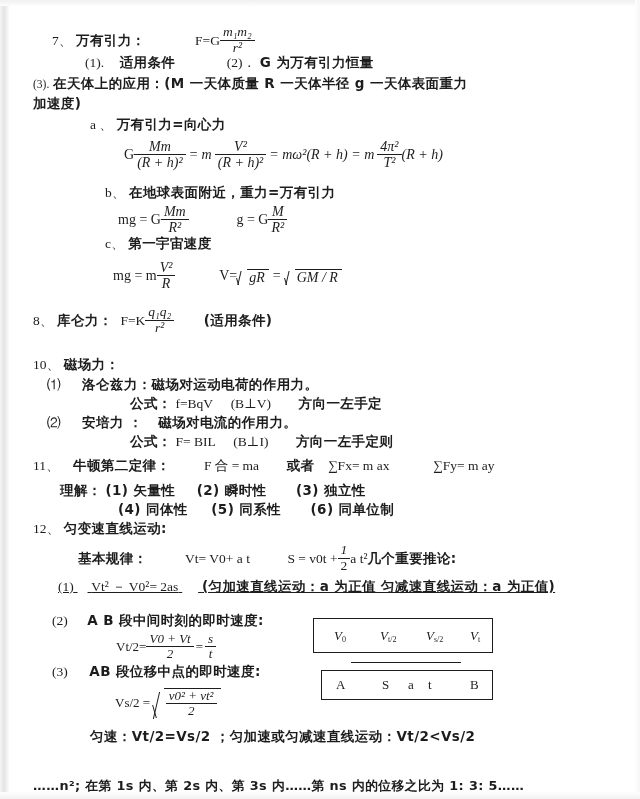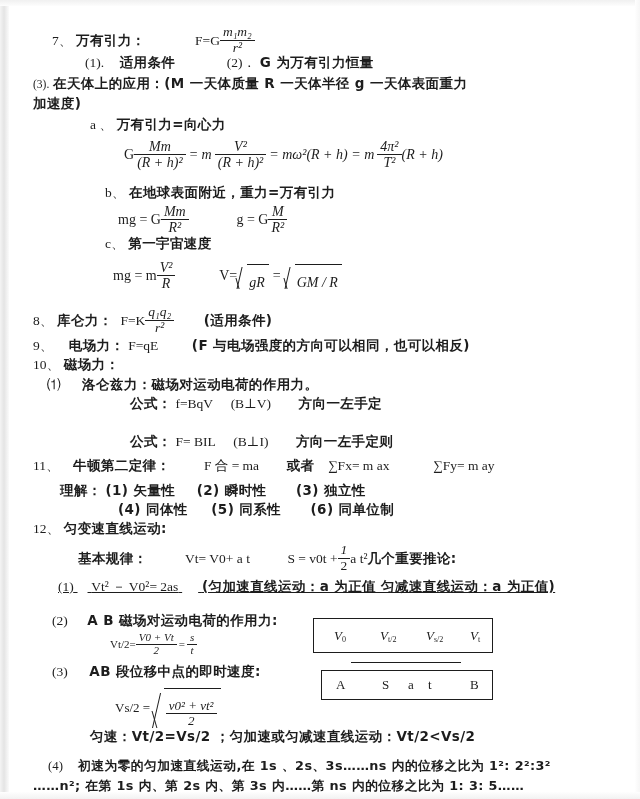--- a/index.html
+++ b/index.html
@@ -38,21 +38,21 @@
         font-family:"Liberation Serif","DejaVu Serif",serif;font-style:italic;
         line-height:1.08;position:relative;top:-.08em;}
   .frac .n{display:block;padding:0 3px;font-style:italic;}
   .frac .d{display:block;padding:0 3px;border-top:1.1px solid #1d1d1d;}
   .frac.up{font-style:normal;}
 
   
   .rad{display:inline-block;vertical-align:middle;position:relative;
        padding-left:10px;font-family:"Liberation Serif","DejaVu Serif",serif;
        font-style:italic;}
-  .rad>.bar{display:inline-block;border-top:1.1px solid #1d1d1d;padding:11px 4px 0 2px;}
+  .rad>.bar{display:inline-block;border-top:1.1px solid #1d1d1d;padding:1px 4px 0 2px;}
   .rad:before{content:"";position:absolute;left:2px;top:12%;width:6px;height:86%;
        border-left:1.1px solid #1d1d1d;transform:skewX(-13deg);}
   .rad:after{content:"";position:absolute;left:0px;top:56%;width:4px;height:42%;
        border-left:1.1px solid #1d1d1d;transform:skewX(16deg);}
 
   
   .dbox{position:absolute;border:1.4px solid #1d1d1d;box-sizing:border-box;}
   .dbox .cell{position:absolute;top:50%;transform:translateY(-50%);
      font-family:"Liberation Serif","DejaVu Serif",serif;font-size:13px;}
   .drule{position:absolute;border-top:1.8px solid #1d1d1d;}
@@ -121,48 +121,47 @@
   </div>
 
   <div class="ln" style="left:33px;top:306px;">
     <span class="num">8、</span>
     <span class="cjk">库仑力：</span>
     <span class="rm" style="padding-left:4px;">F=K</span><span class="frac"><span class="n">q₁q₂</span><span class="d">r²</span></span>
     <span style="display:inline-block;width:22px;"></span>
     <span class="cjk">(适用条件)</span>
   </div>
 
-  <div class="ln" style="left:33px;top:339px;">
-    <span class="num">9、</span>
-    <span style="display:inline-block;width:8px;"></span>
-    <span class="cjk">电场力：</span>
-    <span class="rm">F=qE</span>
-    <span style="display:inline-block;width:26px;"></span>
-    <span class="cjk">(F 与电场强度的方向可以相同，也可以相反)</span>
-  </div>
 
   <div class="ln" style="left:33px;top:358px;">
     <span class="num">10、</span>
     <span class="cjk">磁场力：</span>
   </div>
 
   <div class="ln" style="left:130px;top:397px;">
     <span class="cjk">公式：</span>
     <span class="rm">f=BqV</span>
     <span style="display:inline-block;width:10px;"></span>
     <span class="rm">(B⊥V)</span>
     <span style="display:inline-block;width:20px;"></span>
     <span class="cjk">方向一左手定</span>
   </div>
   <div class="ln" style="left:47px;top:378px;">
     <span class="num">⑴</span>
     <span style="display:inline-block;width:14px;"></span>
     <span class="cjk">洛仑兹力：</span><span class="cjk">磁场对运动电荷的作用力。</span>
   </div>
 
+  <div class="ln" style="left:47px;top:416px;">
+    <span class="num">⑵</span>
+    <span style="display:inline-block;width:14px;"></span>
+    <span class="cjk">安培力 ：</span>
+    <span style="display:inline-block;width:8px;"></span>
+    <span class="cjk">磁场对电流的作用力。</span>
+  </div>
   <div class="ln" style="left:130px;top:435px;">
     <span class="cjk">公式：</span>
     <span class="rm">F= BIL</span>
     <span style="display:inline-block;width:10px;"></span>
     <span class="rm">(B⊥I)</span>
     <span style="display:inline-block;width:20px;"></span>
     <span class="cjk">方向一左手定则</span>
   </div>
 
   <div class="ln" style="left:33px;top:459px;">
@@ -212,45 +211,40 @@
     <span class="num">(1)</span>
     <span style="display:inline-block;width:10px;"></span>
     <span class="rm">Vt² － V0²= 2as</span>
     <span style="display:inline-block;width:16px;"></span>
     <span class="cjk">(匀加速直线运动：a 为正值   匀减速直线运动：a 为正值)</span>
   </div>
 
   <div class="ln" style="left:52px;top:614px;">
     <span class="num">(2)</span>
     <span style="display:inline-block;width:12px;"></span>
-    <span class="cjk">A B 磁场对运动电荷的作用力:</span>
-  </div>
-  <div class="ln" style="left:110px;top:633px;font-size:11px;">
+    <span class="cjk">A B 段中间时刻的即时速度:</span>
+  </div>
+  <div class="ln" style="left:116px;top:633px;font-size:13px;">
     <span class="rm">Vt/2=</span><span class="frac"><span class="n">V0 + Vt</span><span class="d">2</span></span><span class="rm" style="padding:0 2px;">=</span><span class="frac"><span class="n">s</span><span class="d">t</span></span>
   </div>
 
   <div class="ln" style="left:52px;top:665px;">
     <span class="num">(3)</span>
     <span style="display:inline-block;width:14px;"></span>
     <span class="cjk">AB 段位移中点的即时速度:</span>
   </div>
   <div class="ln" style="left:115px;top:688px;font-size:13px;">
     <span class="rm">Vs/2 =</span>
     <span class="rad"><span class="bar"><span class="frac"><span class="n">v0² + vt²</span><span class="d">2</span></span></span></span>
   </div>
 
   <div class="ln" style="left:90px;top:730px;">
     <span class="cjk">匀速：Vt/2=Vs/2   ；匀加速或匀减速直线运动：Vt/2&lt;Vs/2</span>
   </div>
 
-  <div class="ln" style="left:48px;top:760px;font-size:12.8px;">
-    <span class="num">(4)</span>
-    <span style="display:inline-block;width:8px;"></span>
-    <span class="cjk">初速为零的匀加速直线运动,在 1s 、2s、3s……ns 内的位移之比为 1²: 2²:3²</span>
-  </div>
   <div class="ln cjk" style="left:33px;top:780px;font-size:12.8px;">……n²;    在第 1s 内、第 2s 内、第 3s 内……第 ns 内的位移之比为 1: 3: 5……</div>
 
   <div class="dbox" style="left:313px;top:618px;width:180px;height:35px;">
     <span class="cell" style="left:20px;"><i>V</i><sub>0</sub></span>
     <span class="cell" style="left:66px;"><i>V</i><sub>t/2</sub></span>
     <span class="cell" style="left:112px;"><i>V</i><sub>s/2</sub></span>
     <span class="cell" style="left:156px;"><i>V</i><sub>t</sub></span>
   </div>
   <div class="drule" style="left:351px;top:662px;width:110px;"></div>
   <div class="dbox" style="left:321px;top:670px;width:172px;height:30px;">

